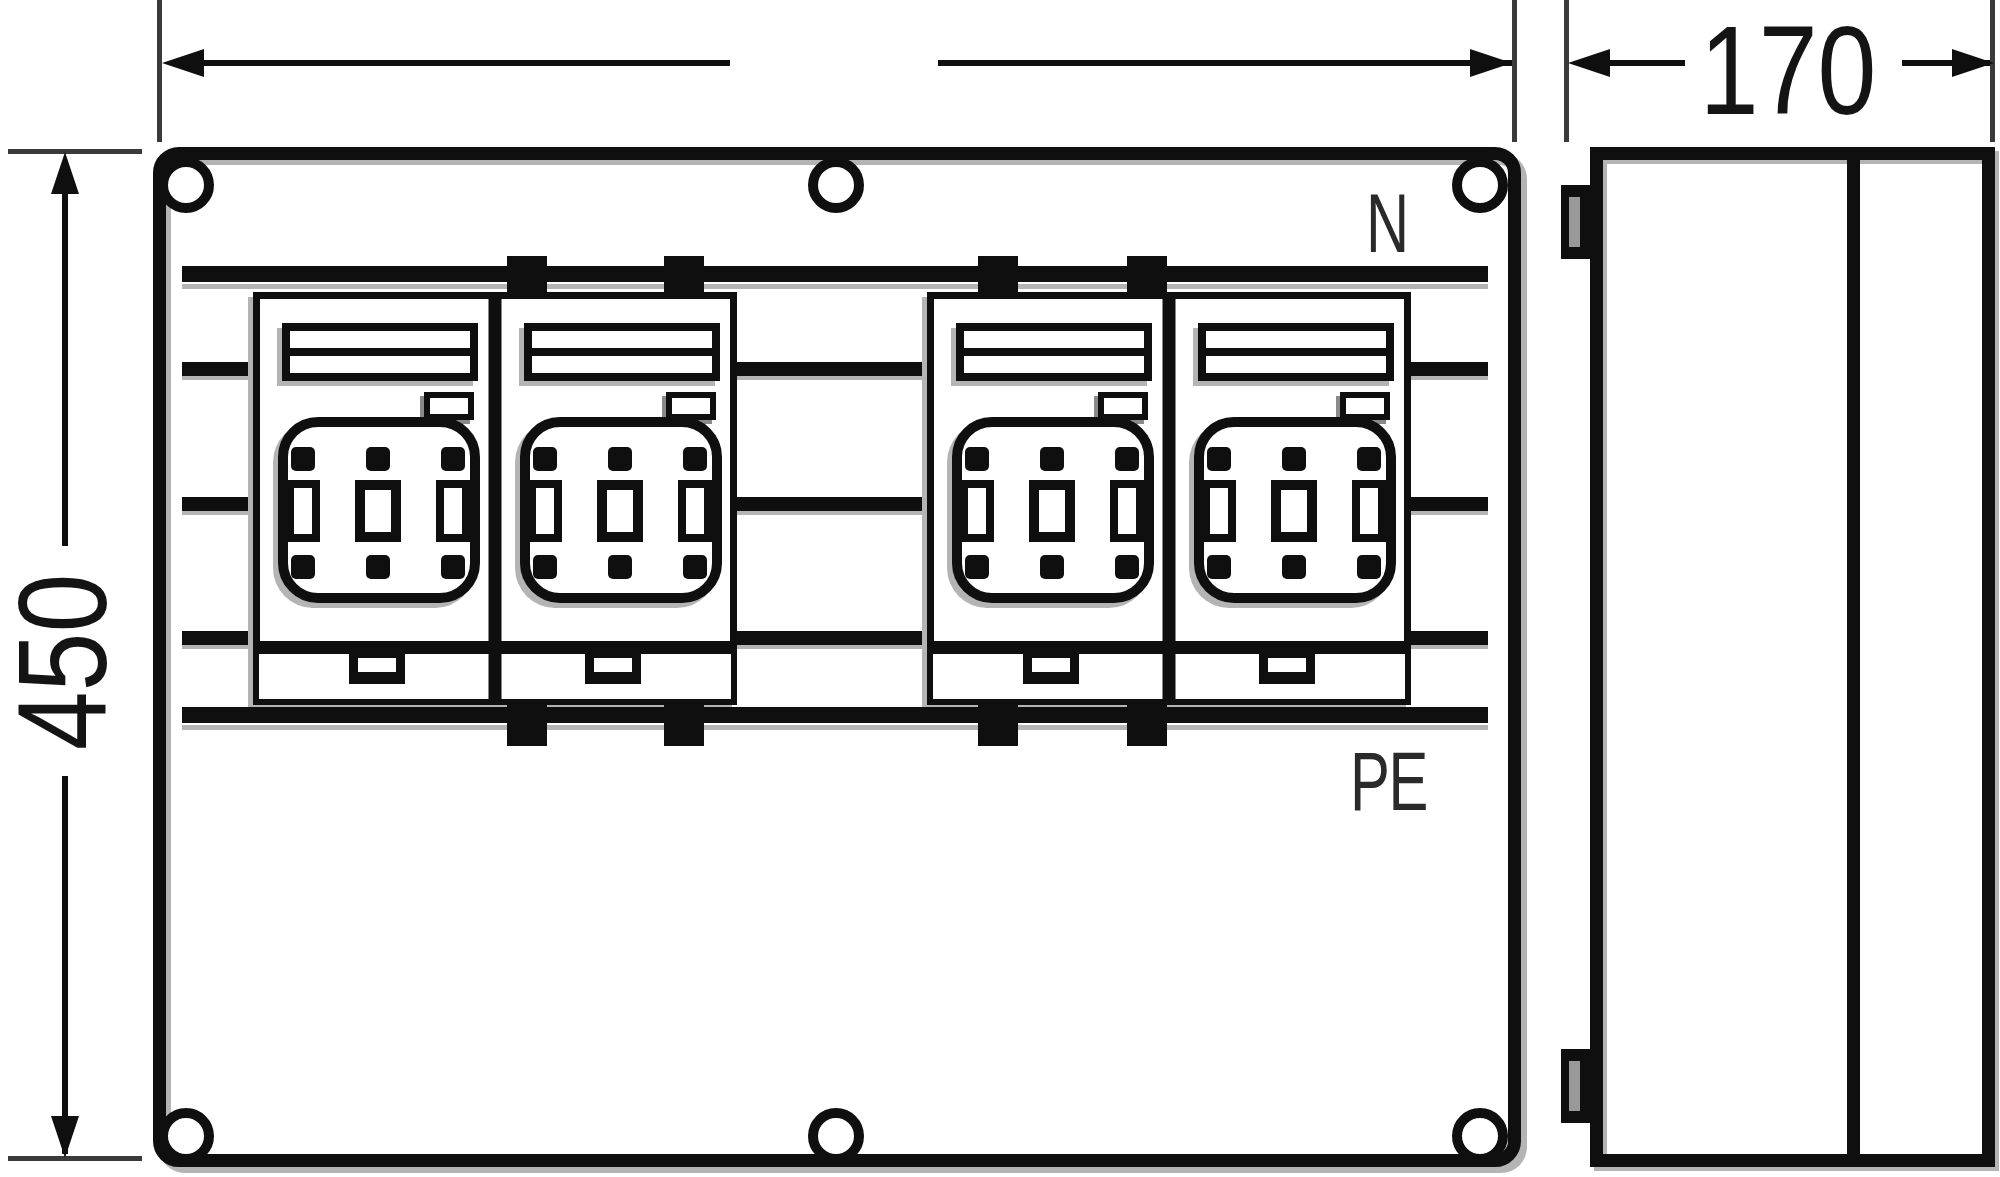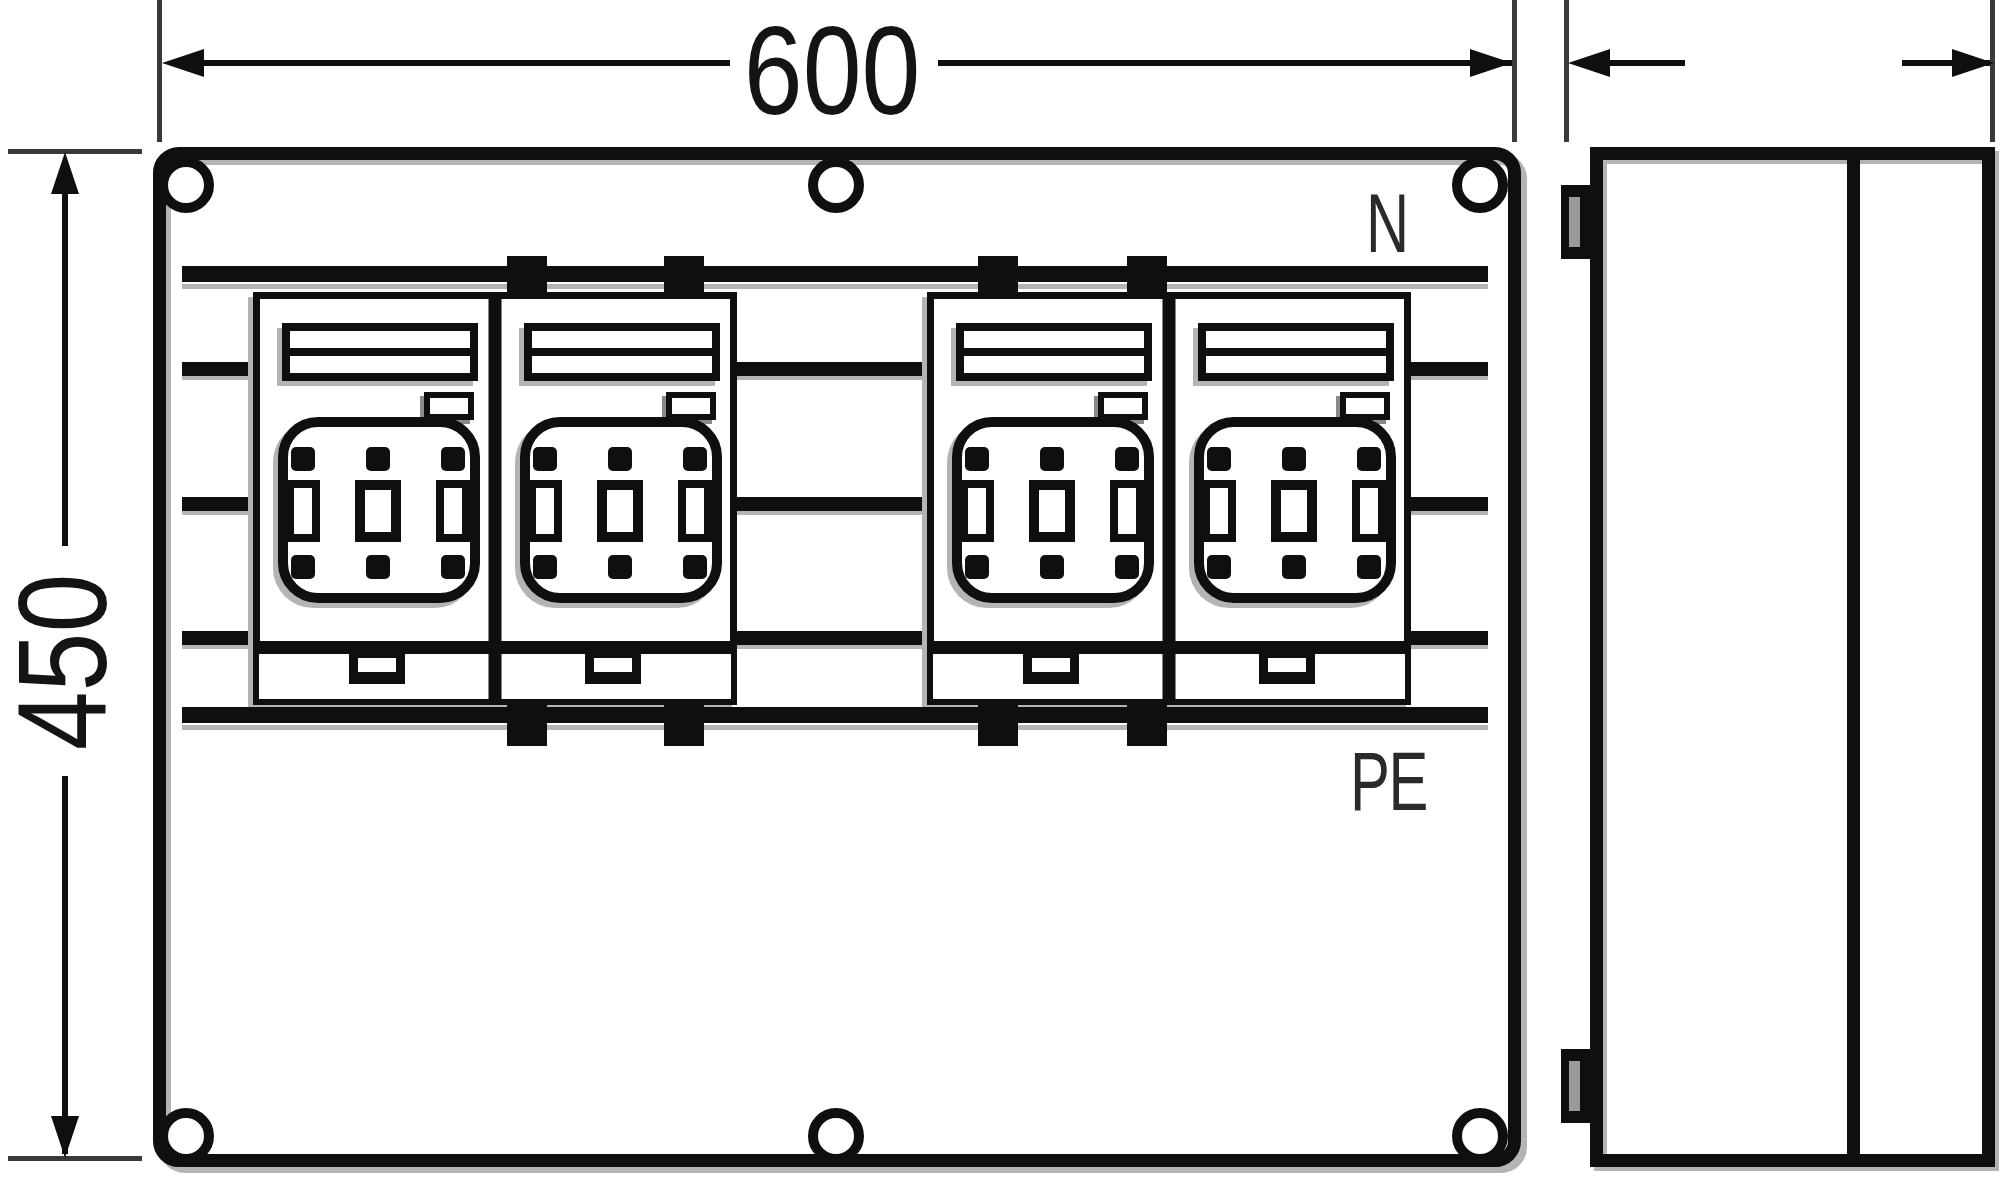--- a/index.html
+++ b/index.html
@@ -206,30 +206,30 @@
   <div class="abs hinge" style="top:1049px;">
       <div class="hinge-pin"></div>
     </div>
 
   <div class="abs ext-v" style="left:157px;"></div>
   <div class="abs ext-v" style="left:1512px;"></div>
   <div class="abs dimline-h" style="left:172px;width:558px;"></div>
   <div class="abs dimline-h" style="left:938px;width:574px;"></div>
   <div class="abs arr lt" style="left:162px;top:49px;"></div>
   <div class="abs arr rt" style="left:1470px;top:49px;"></div>
-  <div class="abs dim-text" style="left:710px;top:8px;width:244px;">
-    <span>600</span>
-  </div>
 
   <div class="abs ext-v" style="left:1564px;"></div>
   <div class="abs ext-v" style="left:1990px;"></div>
   <div class="abs dimline-h" style="left:1580px;width:105px;"></div>
   <div class="abs dimline-h" style="left:1902px;width:88px;"></div>
   <div class="abs arr lt" style="left:1568px;top:49px;"></div>
   <div class="abs arr rt" style="left:1952px;top:49px;"></div>
+  <div class="abs dim-text" style="left:1666px;top:8px;width:244px;">
+    <span>170</span>
+  </div>
 
   <div class="abs ext-h" style="top:149px;"></div>
   <div class="abs ext-h" style="top:1156px;"></div>
   <div class="abs dimline-v" style="top:174px;height:372px;"></div>
   <div class="abs dimline-v" style="top:776px;height:378px;"></div>
   <div class="abs arr up" style="left:51px;top:152px;"></div>
   <div class="abs arr dn" style="left:51px;top:1116px;"></div>
   <div class="abs" style="left:63px;top:662px;">
     <div class="dim-text rot-wrap abs" style="white-space:nowrap;">
       <span>450</span>

